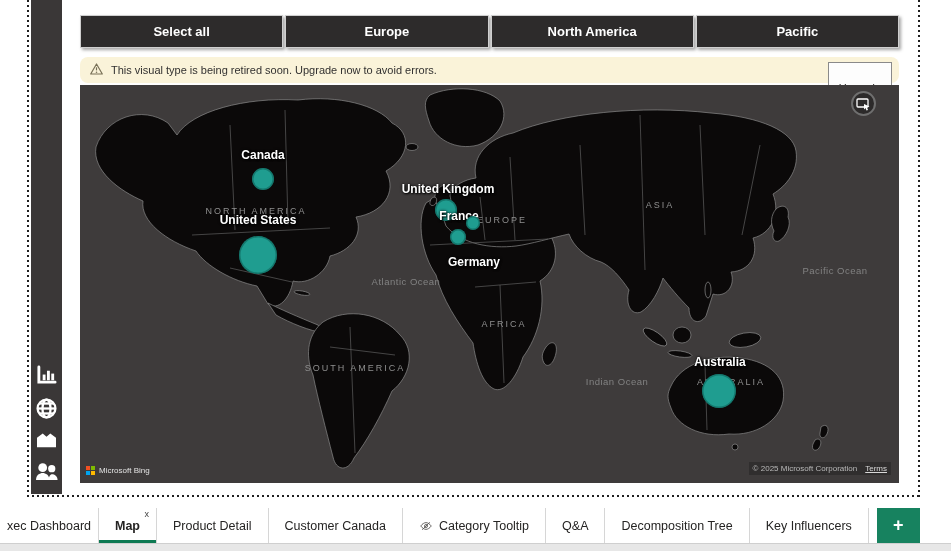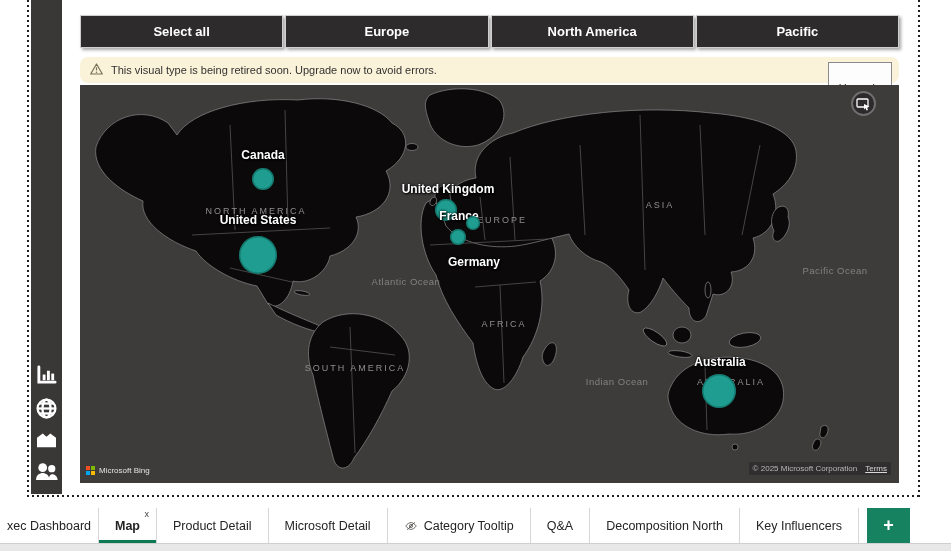--- a/index.html
+++ b/index.html
@@ -239,34 +239,34 @@
       <span>xec Dashboard</span>
     </div>
     <div class="tab active">
       <span>Map</span>
       <span class="close">x</span>
     </div>
     <div class="tab">
       <span>Product Detail</span>
     </div>
     <div class="tab">
-      <span>Microsoft Detail</span>
+      <span>Customer Canada</span>
     </div>
     <div class="tab">
       <svg width="14" height="12" viewBox="0 0 16 16">
         <path d="M1 8 C3 5 6 3.5 8 3.5 C10 3.5 13 5 15 8 C13 11 10 12.5 8 12.5 C6 12.5 3 11 1 8 Z" fill="none" stroke="#5a5856" stroke-width="1.2"></path>
         <circle cx="8" cy="8" r="2" fill="none" stroke="#5a5856" stroke-width="1.2"></circle>
         <line x1="3" y1="13" x2="13" y2="3" stroke="#5a5856" stroke-width="1.2"></line>
       </svg>
       <span>Category Tooltip</span>
     </div>
     <div class="tab">
       <span>Q&amp;A</span>
     </div>
     <div class="tab">
-      <span>Decomposition North</span>
+      <span>Decomposition Tree</span>
     </div>
     <div class="tab">
       <span>Key Influencers</span>
     </div>
     <div class="plus-btn">+</div>
 </div>
 <div class="bottomstrip"></div>
 
 </body></html>

